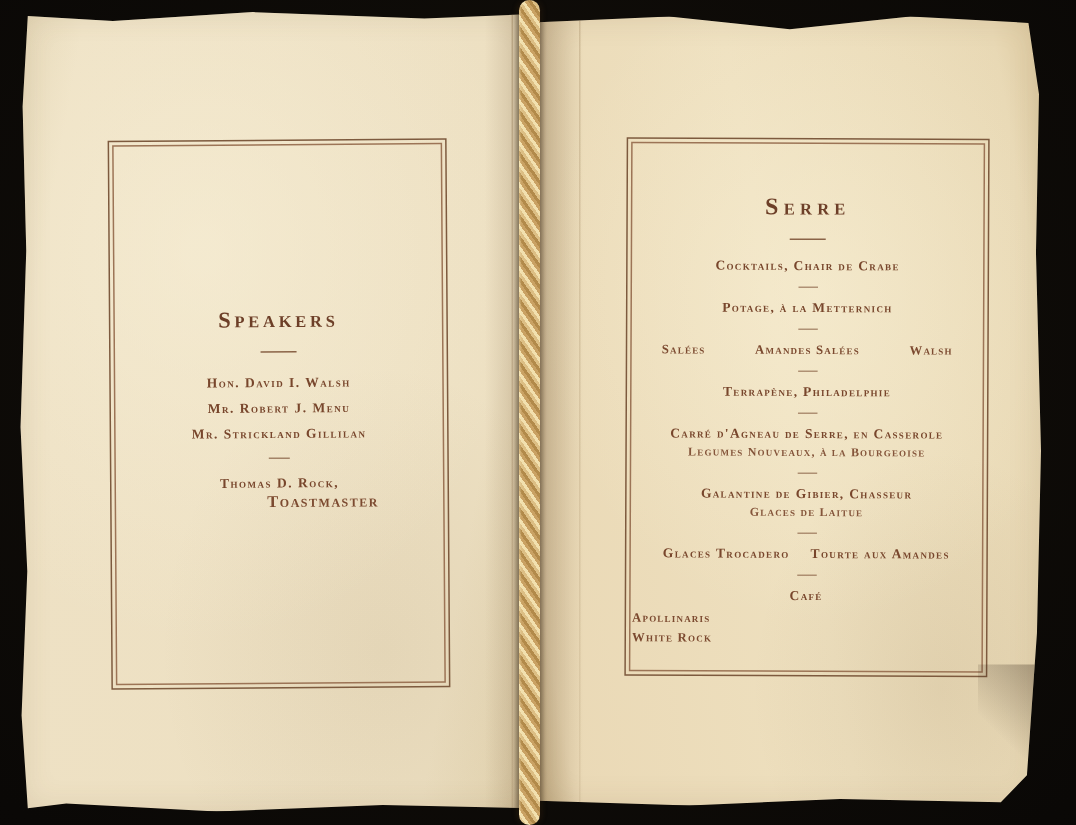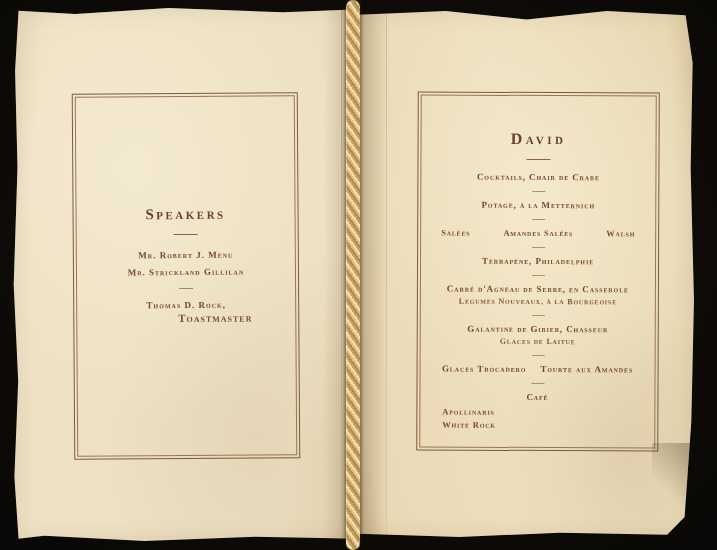--- a/index.html
+++ b/index.html
@@ -82,47 +82,48 @@
 
   .course{margin:0;font-variant:small-caps;font-weight:600;color:#78462c;
     font-size:9px;line-height:11px;letter-spacing:.9px;text-align:center;}
   .sub{margin:2px 0 0;font-variant:small-caps;font-weight:600;color:#7c4a30;opacity:.92;
     font-size:8px;line-height:10px;letter-spacing:.8px;text-align:center;}
   .trio{display:flex;justify-content:space-between;width:100%;box-sizing:border-box;
     padding:0 20px;font-variant:small-caps;font-weight:600;color:#7c4a30;
     font-size:8.5px;line-height:11px;letter-spacing:.8px;}
   .duo{display:flex;justify-content:flex-start;gap:14px;font-variant:small-caps;font-weight:600;
     color:#78462c;font-size:9px;line-height:11px;letter-spacing:.9px;}
-  .waters{align-self:flex-start;padding-left:22px;margin-top:3px;}
+  .waters{align-self:flex-start;padding-left:1px;margin-top:3px;}
   .waters p{margin:0;font-variant:small-caps;font-weight:600;color:#7c4a30;
     font-size:8.5px;line-height:13px;letter-spacing:.8px;text-align:left;}
 </style>
 </head>
 <body>
 
 <div class="scene">
 
   <div class="page page-left">
     <div class="frame frame-l">
       <div class="frame-inner left-content">
         <h2 class="title">Speakers</h2>
         <div class="rule rule-md"></div>
+        <p class="name">Hon. David I. Walsh</p>
         <p class="name">Mr. Robert J. Menu</p>
         <p class="name">Mr. Strickland Gillilan</p>
         <div class="rule rule-names"></div>
         <p class="name tm-name">Thomas D. Rock,</p>
         <p class="role">Toastmaster</p>
       </div>
     </div>
   </div>
 
   <div class="page page-right">
     <div class="frame frame-r">
       <div class="frame-inner right-content">
-        <h2 class="title title-menu">David</h2>
+        <h2 class="title title-menu">Serre</h2>
         <div class="rule rule-md"></div>
 
         <p class="course">Cocktails, Chair de Crabe</p>
         <div class="rule rule-sm"></div>
 
         <p class="course">Potage, à la Metternich</p>
         <div class="rule rule-sm"></div>
 
         <div class="trio">
           <span>Salées</span>

